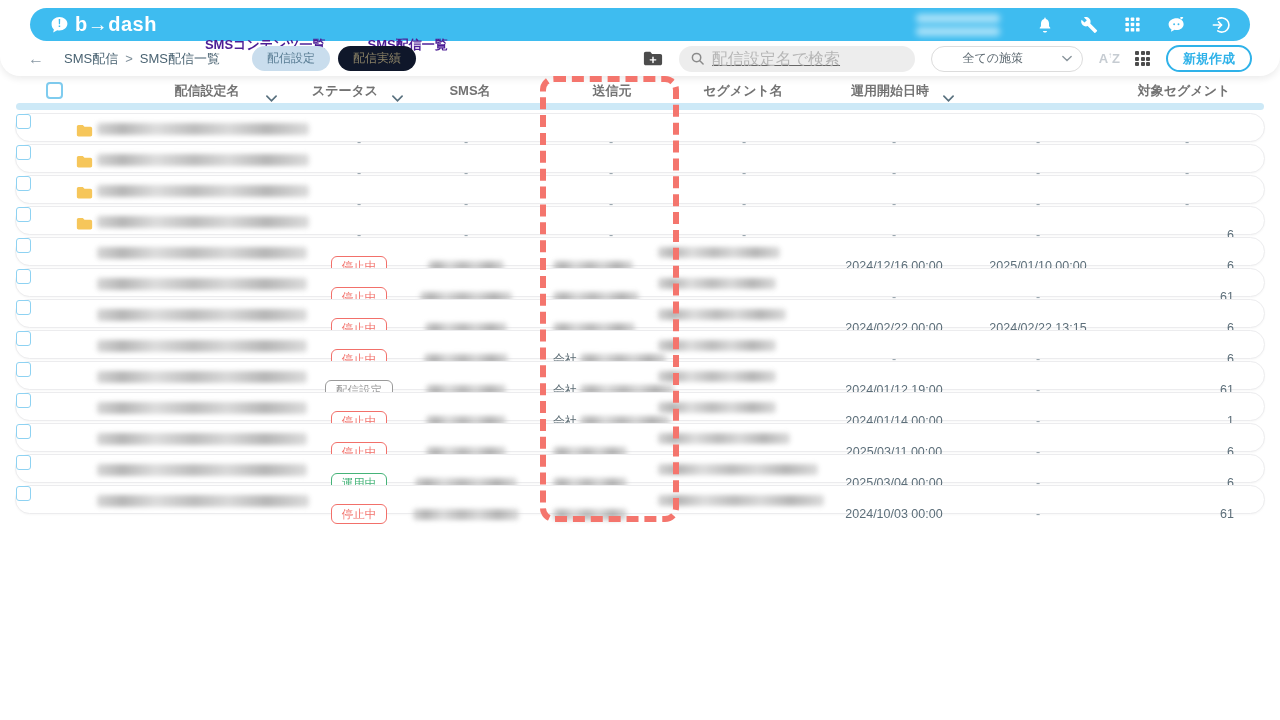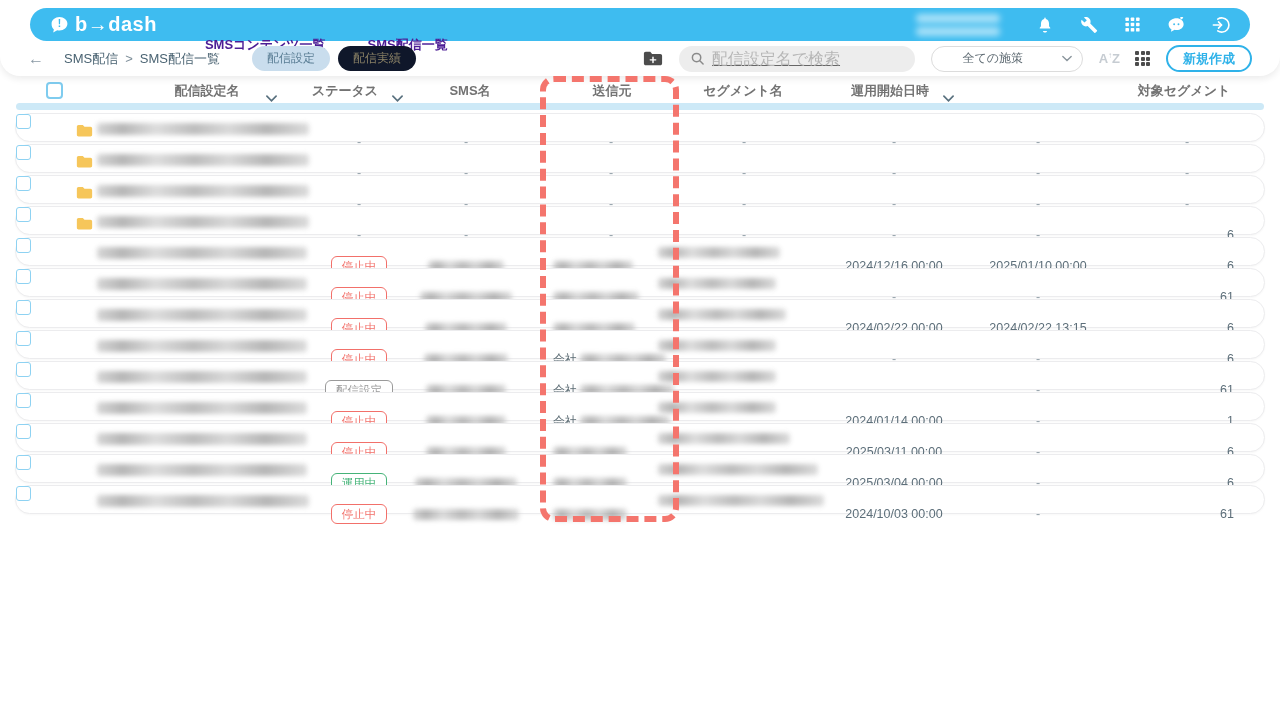--- a/index.html
+++ b/index.html
@@ -367,20 +367,21 @@
         </div>
         <div class="cell c-status"><span class="badge" style="border-color:#9a9a9a;color:#9a9a9a">配信設定</span></div>
         <div class="cell c-sms"><div class="blur" style="width:80px"></div></div>
         <div class="cell c-sender">
           <span class="sender-prefix">会社</span>
           <div class="blur" style="width:94px"></div>
         </div>
         <div class="cell c-seg">
           <div class="blur" style="width:118px"></div>
         </div>
+        <div class="cell c-start">2024/01/12 19:00</div>
         <div class="cell c-last dash">-</div>
         <div class="cell c-target">61</div>
       </div>
       <div class="row">
         <div class="c-check"></div>
         <div class="cell c-name">
           <div class="blur" style="width:210px;height:12px"></div>
         </div>
         <div class="cell c-status"><span class="badge" style="border-color:#f2706a;color:#f2706a">停止中</span></div>
         <div class="cell c-sms"><div class="blur" style="width:80px"></div></div>

